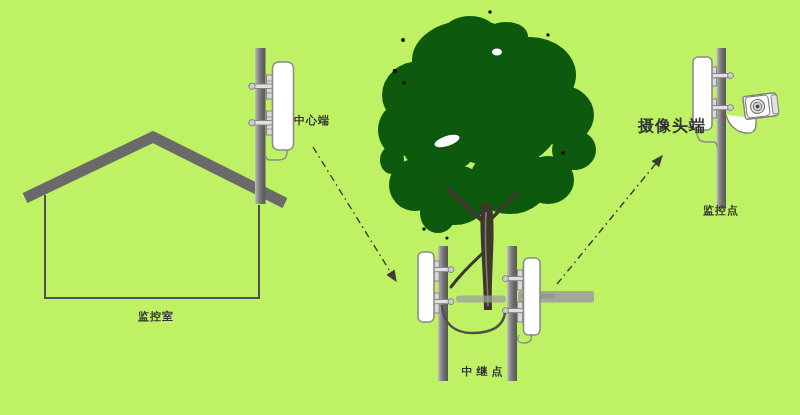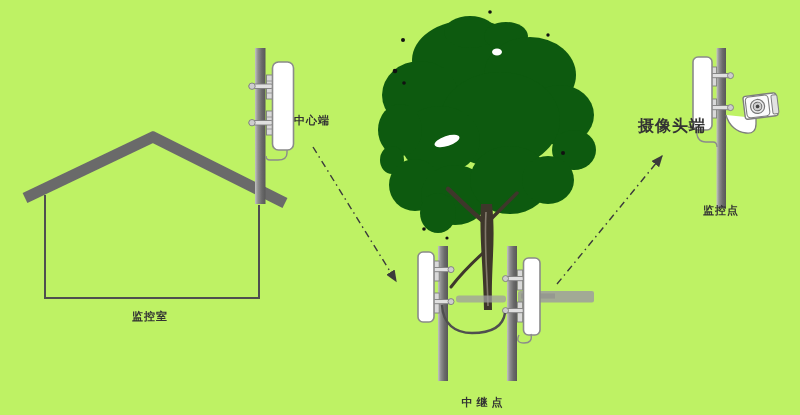--- a/index.html
+++ b/index.html
@@ -151,18 +151,18 @@
 
   <g style="stroke:var(--arrow-dark,#3b3b3b)" stroke-width="1.4" fill="none" stroke-dasharray="7 4 1.5 4">
     <line x1="313" y1="147" x2="396" y2="281" marker-end="url(#arw)"></line>
     <line x1="557" y1="284" x2="662" y2="156" marker-end="url(#arw)"></line>
   </g>
 
   <line x1="688" y1="127" x2="694" y2="128" stroke="#555" stroke-width="1.2"></line>
 </svg>
 
 <div class="lbl" style="left:312px;top:115px;">中心端</div>
-<div class="lbl" style="left:150px;top:311px;">监控室</div>
-<div class="lbl wide" style="left:484px;top:397px;">中继点</div>
+<div class="lbl" style="left:156px;top:311px;">监控室</div>
+<div class="lbl wide" style="left:484px;top:366px;">中继点</div>
 <div class="lbl" style="left:672px;top:118px;font-size:16px;">摄像头端</div>
 <div class="lbl" style="left:721px;top:205px;">监控点</div>
 
 </div>
 
 </body></html>

